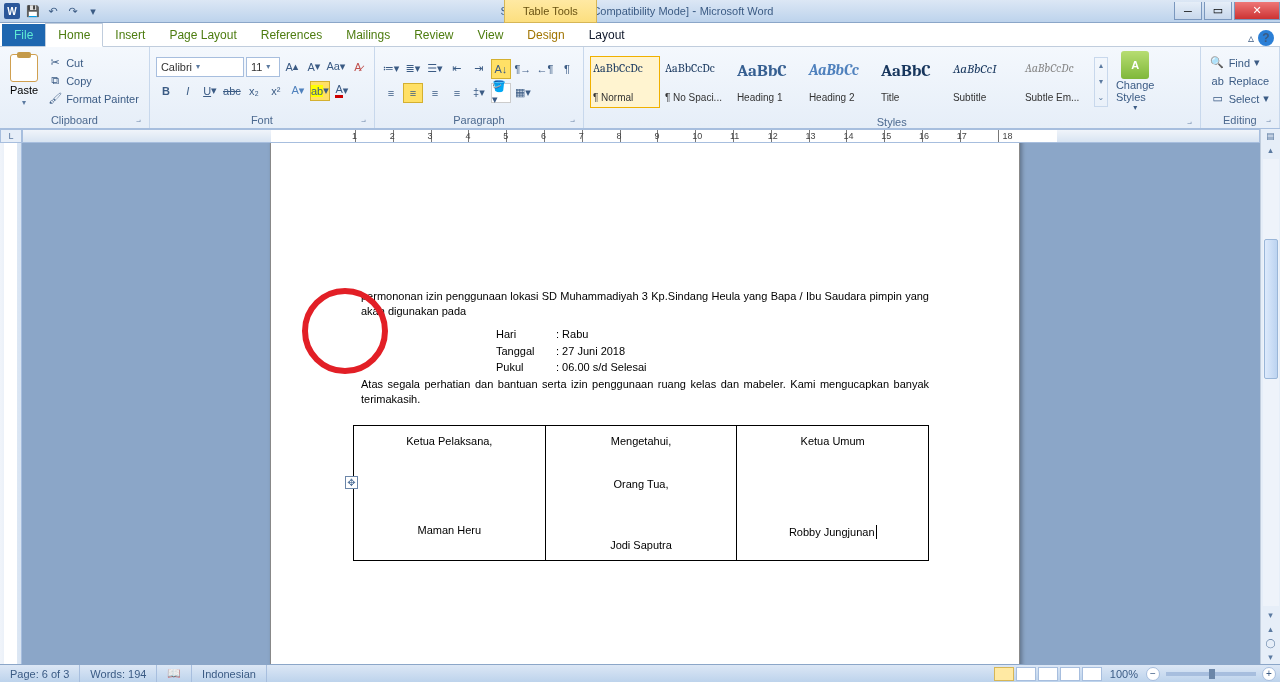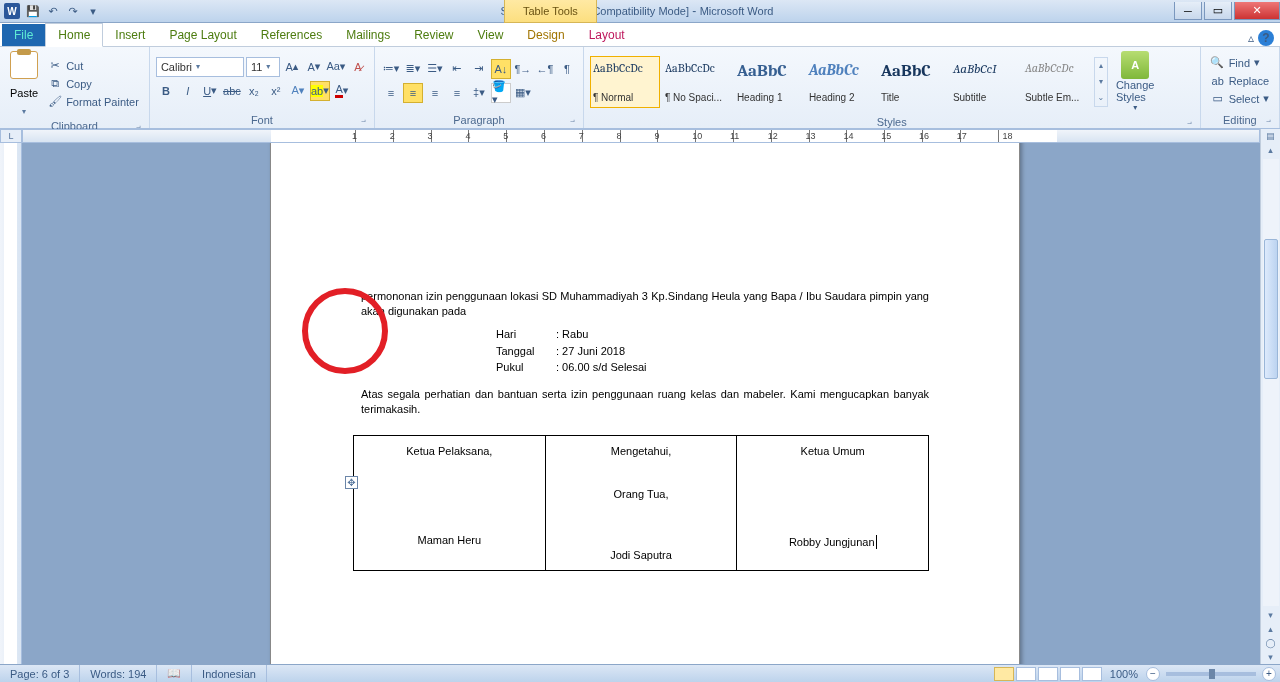--- a/index.html
+++ b/index.html
@@ -18,21 +18,21 @@
 .tab.file{background:#1e67b0;color:#5eead4;border-radius:0}
 .tab.active{background:#fff;border:1px solid #c0cddd;border-bottom:1px solid #fff;margin-bottom:-1px}
 .tab-right{margin-left:auto;display:flex;gap:4px;padding-right:6px;align-items:center}
 .tab-right span{cursor:pointer;color:#3b5b84;font-size:12px}
 .help-ic{width:16px;height:16px;background:#2b7fd6;border-radius:50%;color:#fff;display:flex;align-items:center;justify-content:center;font-weight:bold;font-size:10px}
 .ribbon{height:82px;background:linear-gradient(#f4f8fd,#e6eef8);display:flex;border-bottom:1px solid #a7bede}
 .group{border-right:1px solid #c8d8ec;display:flex;flex-direction:column;padding:2px 6px 0}
 .group-body{flex:1;display:flex;align-items:center;gap:2px}
 .group-label{text-align:center;color:#4c698f;font-size:11px;padding:2px 0;position:relative}
 .group-label::after{content:"⌐";position:absolute;right:2px;bottom:2px;font-size:8px;color:#6b86a8;transform:rotate(180deg)}
-.big-btn{display:flex;flex-direction:column;align-items:center;gap:8px;padding:2px 4px;cursor:pointer}
+.big-btn{display:flex;flex-direction:column;align-items:center;gap:2px;padding:2px 4px;cursor:pointer}
 .paste-ic{width:28px;height:28px;background:#fff;border:1px solid #d0a050;border-radius:3px;position:relative}
 .paste-ic::before{content:"";position:absolute;top:-3px;left:6px;width:14px;height:6px;background:#c49a4a;border-radius:2px}
 .small-btns{display:flex;flex-direction:column;gap:2px}
 .sb{display:flex;align-items:center;gap:4px;padding:1px 4px;cursor:pointer;color:#3b5b84}
 .icon16{width:14px;height:14px;display:inline-flex;align-items:center;justify-content:center}
 .font-row{display:flex;align-items:center;gap:2px;margin-bottom:4px}
 .combo{height:20px;background:#fff;border:1px solid #a7bede;display:flex;align-items:center;padding:0 4px;cursor:pointer;color:#333}
 .combo::after{content:"▾";margin-left:4px;color:#5b7aa0;font-size:8px}
 .btn16{width:20px;height:20px;display:flex;align-items:center;justify-content:center;cursor:pointer;color:#3b5b84}
 .btn16.hl{background:#ffe066;border:1px solid #d4b030}
@@ -107,21 +107,21 @@
 <div class="tabs">
   <div class="tab file">File</div>
   <div class="tab active">Home</div>
   <div class="tab">Insert</div>
   <div class="tab">Page Layout</div>
   <div class="tab">References</div>
   <div class="tab">Mailings</div>
   <div class="tab">Review</div>
   <div class="tab">View</div>
   <div class="tab" style="color:#a07400">Design</div>
-  <div class="tab" style="color:#be185d">Layout</div>
+  <div class="tab" style="color:#0f172a">Layout</div>
   <div class="tab-right">
     <span>▵</span>
     <span class="help-ic">?</span>
   </div>
 </div>
 
 <div class="ribbon">
   <div class="group">
     <div class="group-body">
       <div class="big-btn">
@@ -327,21 +327,21 @@
                 <td>Tanggal</td>
                 <td>: 27 Juni 2018</td>
               </tr>
         <tr>
                 <td>Pukul</td>
                 <td>: 06.00  s/d Selesai</td>
               </tr>
             </tbody>
           </table>
       </div>
-      <div style="text-align:justify;margin-top:10px">Atas segala perhatian dan bantuan serta izin penggunaan ruang kelas dan mabeler. Kami mengucapkan banyak terimakasih.</div>
+      <div style="text-align:justify;">Atas segala perhatian dan bantuan serta izin penggunaan ruang kelas dan mabeler. Kami mengucapkan banyak terimakasih.</div>
       <div class="table-handle" style="left:-16px;top:187px">✥</div>
       <table class="sig-table">
         <tbody>
             <tr>
           <td>
                 <div>Ketua Pelaksana,</div>
                 <div class="sig-sp"></div>
                 <div>Maman Heru</div>
               </td>
           <td>

